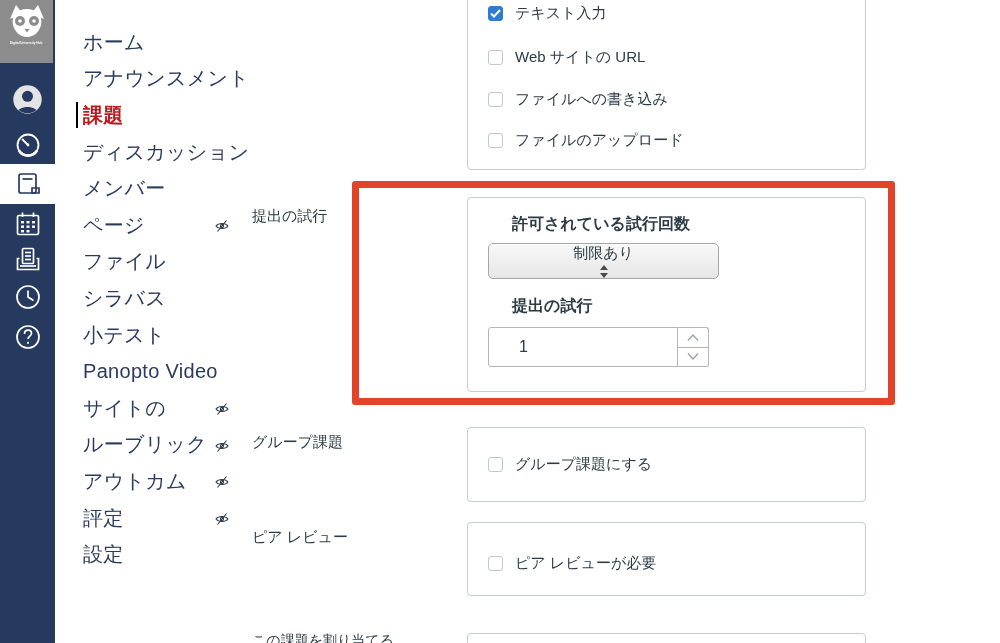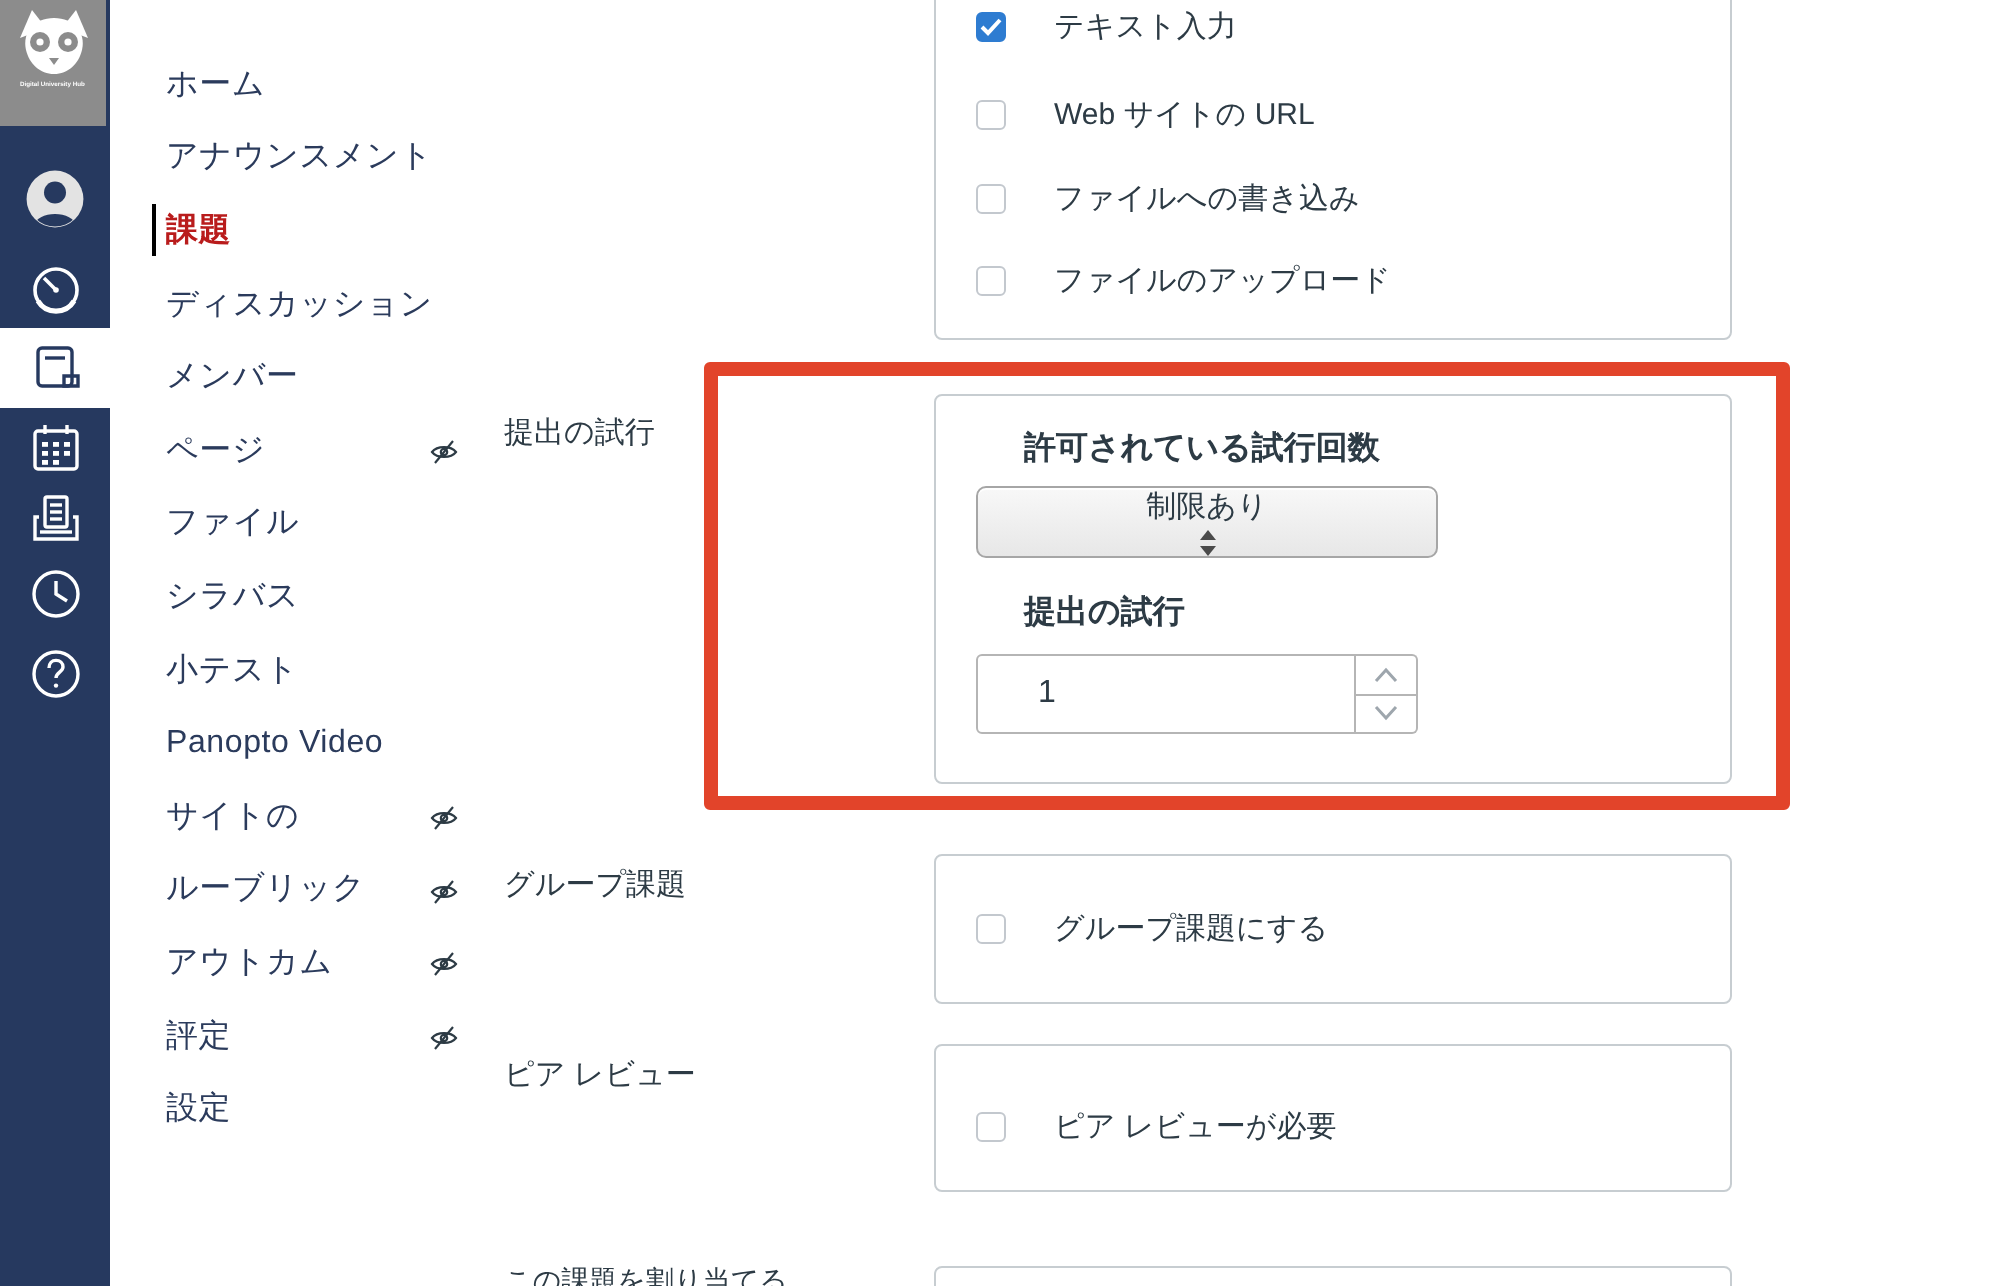--- a/index.html
+++ b/index.html
@@ -14,30 +14,30 @@
   .logo { position:absolute; left:0; top:0; width:53px; height:63px; background:#8C8C8C;
           display:flex; flex-direction:column; align-items:center; justify-content:flex-start; }
   .logo svg { margin-top:3px; }
   .logo-text { color:#fff; font-size:6px; transform:scale(.52); transform-origin:center top;
                white-space:nowrap; margin-top:-2px; font-weight:bold; }
   .rail-btn { position:absolute; left:0; width:55px; display:flex; align-items:center; justify-content:center; cursor:pointer; }
   .rail-btn.active { background:#fff; }
   
   .course-nav { position:absolute; left:83px; top:24px; width:172px; list-style:none; }
   .course-nav li { position:relative; height:36.6px; display:flex; align-items:center;
-                   font-size:16px; color:#2B3B5C; cursor:pointer; letter-spacing:.3px; }
+                   font-size:20px; color:#2B3B5C; cursor:pointer; letter-spacing:.3px; }
   .course-nav li.active { color:#b91c1c; font-weight:bold; }
   .course-nav li.active::before { content:""; position:absolute; left:-7px; top:5px; width:2px; height:26px; background:#000; }
   .nav-eye { position:absolute; left:131px; top:11px; width:16px; height:16px; }
   
   .fbox { position:absolute; left:467px; width:399px; background:#fff;
           border:1px solid #C7CDD1; border-radius:4px; }
   .field-label { position:absolute; left:252px; width:200px; text-align:left;
                  font-size:15px; color:#2D3B45; }
-  .opt-row { position:absolute; left:20px; display:flex; align-items:center;gap:12px; }
+  .opt-row { position:absolute; left:20px; display:flex; align-items:center; }
   .checkbox { width:15px; height:15px; border:1px solid #C3C8CE; border-radius:3px;
               background:#fff; margin-right:12px; flex:0 0 auto; cursor:pointer;
               display:flex; align-items:center; justify-content:center; }
   .checkbox .tick { display:none; }
   .checkbox.on { background:#2E7CD1; border-color:#2E7CD1; }
   .checkbox.on .tick { display:block; }
   .opt-row label { font-size:15px; color:#2D3B45; cursor:pointer; }
   
   .red-highlight { position:absolute; left:352px; top:181px; width:543px; height:224px;
                    border:7px solid #E2442A; border-radius:3px; pointer-events:none; z-index:5; }

